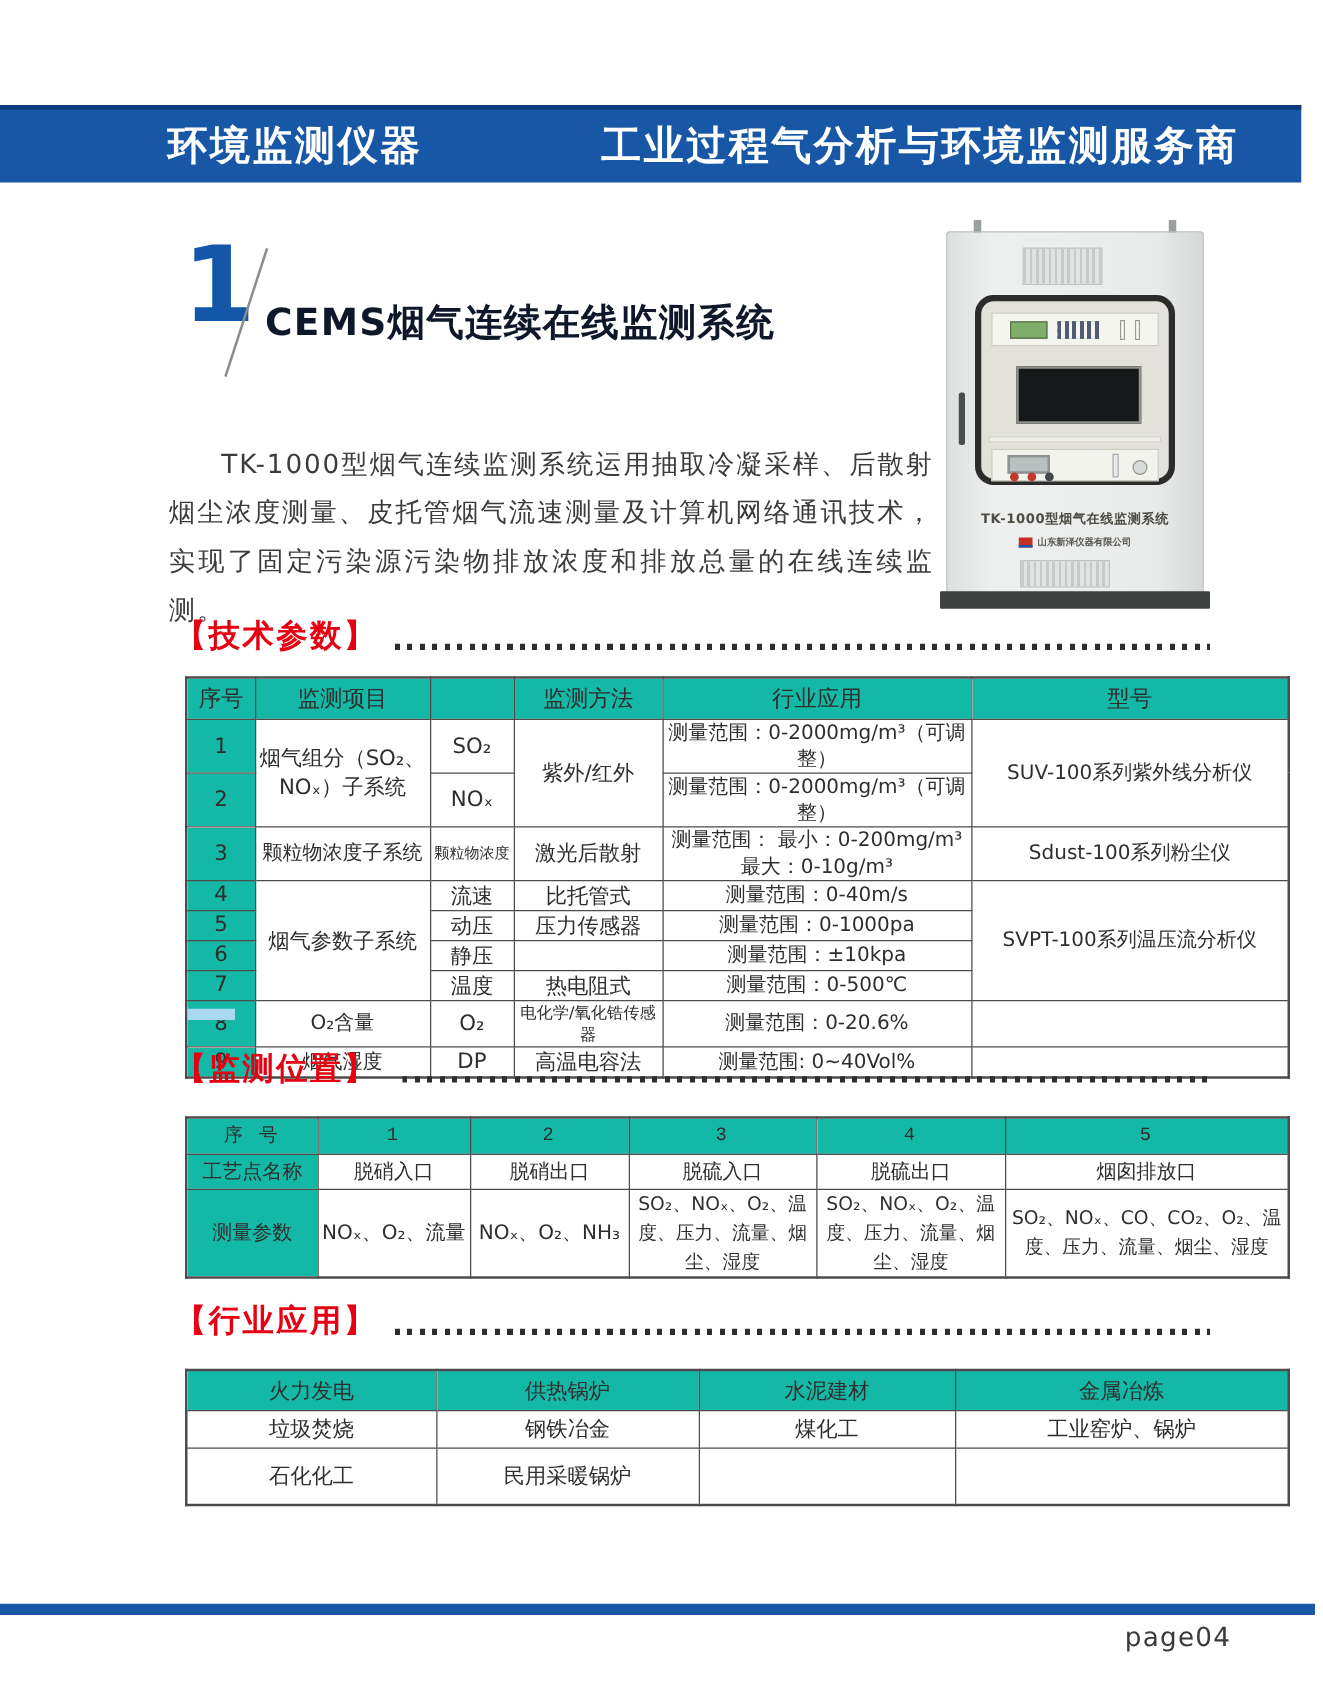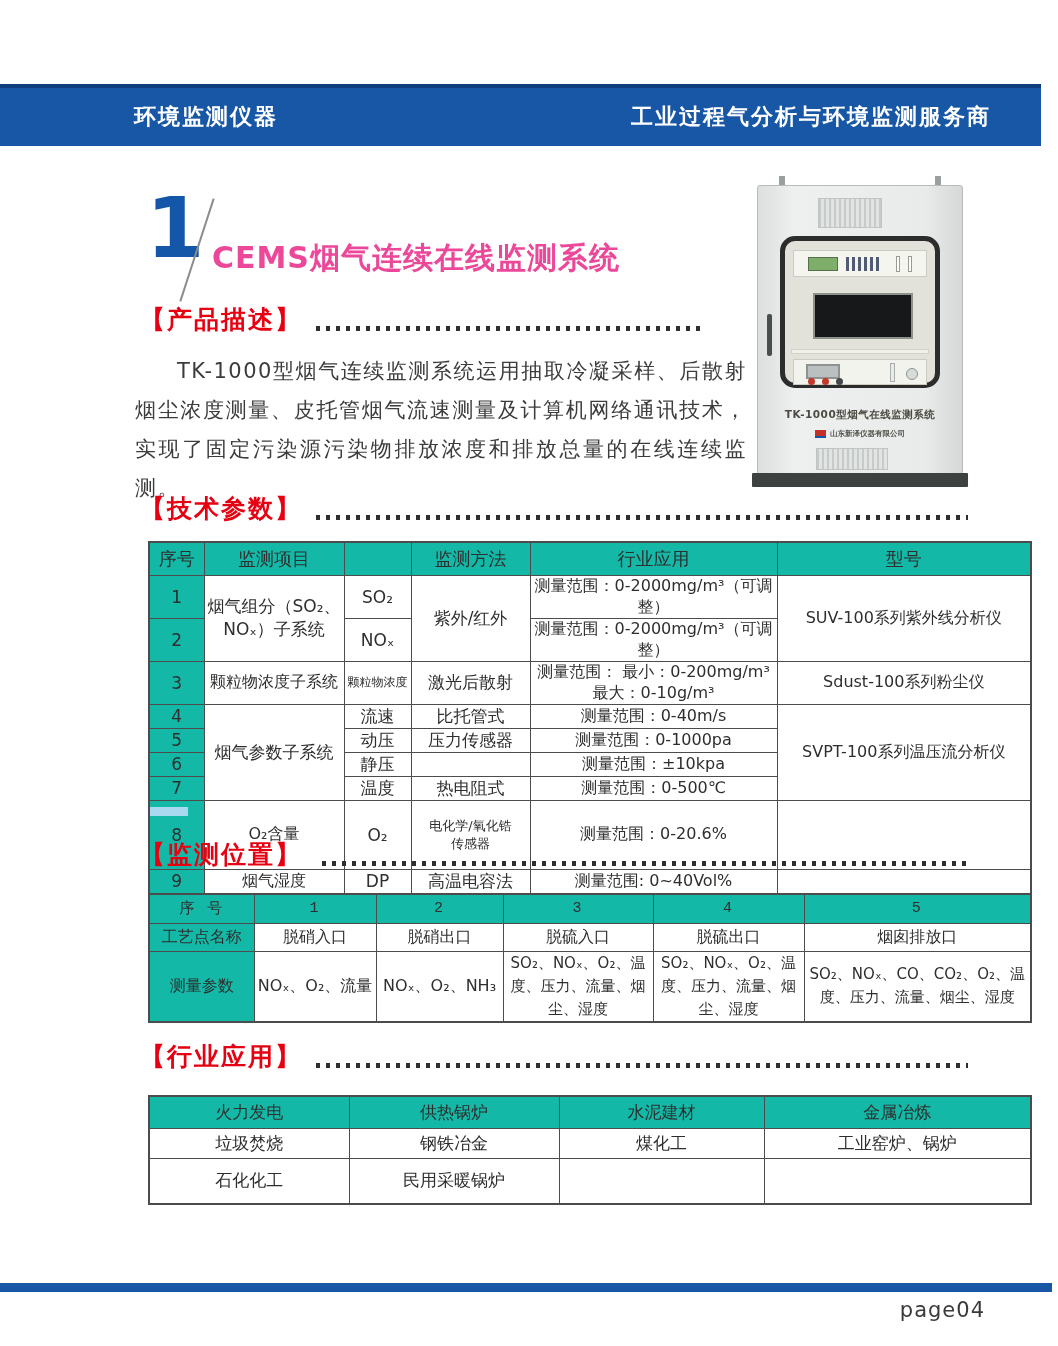--- a/index.html
+++ b/index.html
@@ -4,29 +4,29 @@
 <style>
   * { margin:0; padding:0; box-sizing:border-box; }
   body { background:#ffffff; font-family:"DejaVu Sans", sans-serif; }
   .page { position:relative; width:1058px; height:1346px; background:#ffffff; overflow:hidden; }
 
   
   .top-bar { position:absolute; left:0; top:84px; width:1041px; height:62px;
     background:#1757a6; border-top:4px solid #0f3d7c;
     display:flex; align-items:center; justify-content:space-between;
     padding:0 50px 0 134px; }
-  .top-bar .brand { color:#ffffff; font-weight:bold; font-size:22px; letter-spacing:2px; }
+  .top-bar .brand { color:#ffffff; font-weight:bold; font-size:32px; letter-spacing:2px; }
 
   
   .big-num { position:absolute; left:146px; top:186px; font-size:84px; line-height:1;
     font-weight:bold; color:#1457a8; }
   .slash { position:absolute; left:196px; top:196px; width:2px; height:108px;
     background:#8c8c8c; transform:rotate(18deg); }
   .section-title { position:absolute; left:212px; top:238px; font-size:30px;
-    font-weight:bold; color:#ec4899; letter-spacing:1px; }
+    font-weight:bold; color:#0f172a; letter-spacing:1px; }
 
   
   .sec-row { position:absolute; left:140px; display:flex; align-items:flex-end; gap:14px; }
   .red-head { color:#e60012; font-size:25px; font-weight:bold; letter-spacing:2px; white-space:nowrap; }
   .dots { height:5px; margin-bottom:5px;
     background:repeating-linear-gradient(to right,#2e2e2e 0 4px,transparent 4px 10px); }
 
   
   .desc-text { position:absolute; left:135px; top:352px; width:612px;
     font-size:21px; color:#3c3c3c; line-height:39px; text-indent:2em;
@@ -74,21 +74,21 @@
     background:#4a4e4d; border-radius:2px; }
 
   
   table { border-collapse:collapse; table-layout:fixed; position:absolute; }
   td, th { border:1px solid #4c4c4c; text-align:center; vertical-align:middle;
     color:#2e2e2e; font-weight:normal; overflow:hidden; padding:0 2px; }
   .blue { background:#14b8a6; }
   .t-tech { left:148px; top:541px; width:882px; font-size:17px; }
   .t-tech th { font-size:18px; }
   .t-tech td.sm { font-size:12px; padding:0; }
-  .t-tech td.md { font-size:13px; padding:16px; }
+  .t-tech td.md { font-size:13px; padding:0; }
   .t-tech .perf { font-size:16px; }
   .corner-sliver { position:absolute; left:150px; top:807px; width:38px; height:9px; background:#a9d9f1; }
   .t-pos { left:148px; top:893px; width:882px; font-size:16px; }
   .t-pos th { font-size:15px; letter-spacing:2px;font-family:Liberation Mono, monospace; }
   .t-pos .long { font-size:15px; line-height:1.55; }
   .t-ind { left:148px; top:1095px; width:882px; font-size:17px; }
 
   
   .footer-bar { position:absolute; left:0; top:1283px; width:1052px; height:9px; background:#1757a6; }
   .page-num { position:absolute; right:73px; top:1298px; font-size:21px; color:#3a3a3a; letter-spacing:1px; }
@@ -100,24 +100,20 @@
 
   <div class="top-bar">
     <span class="brand">环境监测仪器</span>
     <span class="brand">工业过程气分析与环境监测服务商</span>
   </div>
 
   <div class="big-num">1</div>
   <div class="slash"></div>
   <div class="section-title">CEMS烟气连续在线监测系统</div>
 
-  <div class="sec-row" style="top:303px; width:565px;">
-    <span class="red-head">【产品描述】</span>
-    <span class="dots" style="flex:1;"></span>
-  </div>
   <div class="desc-text">TK-1000型烟气连续监测系统运用抽取冷凝采样、后散射烟尘浓度测量、皮托管烟气流速测量及计算机网络通讯技术，实现了固定污染源污染物排放浓度和排放总量的在线连续监测。</div>
 
   <div class="photo">
     <div class="hook" style="left:34px;"></div>
     <div class="hook" style="left:190px;"></div>
     <div class="cab-body">
       <div class="vent" style="left:60px; top:12px; width:64px; height:30px;"></div>
       <div class="handle"></div>
       <div class="cab-window">
         <div class="rack1">

